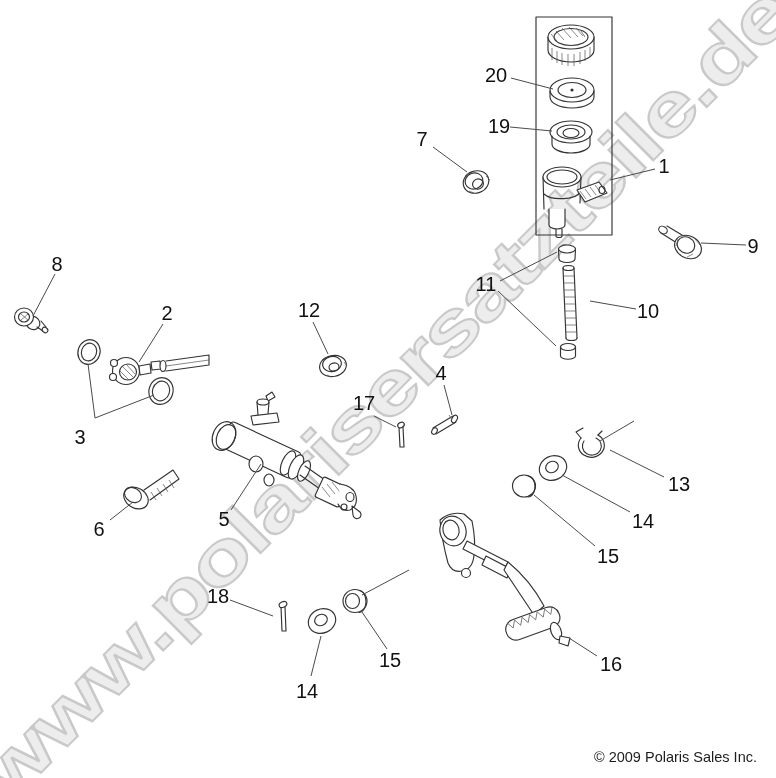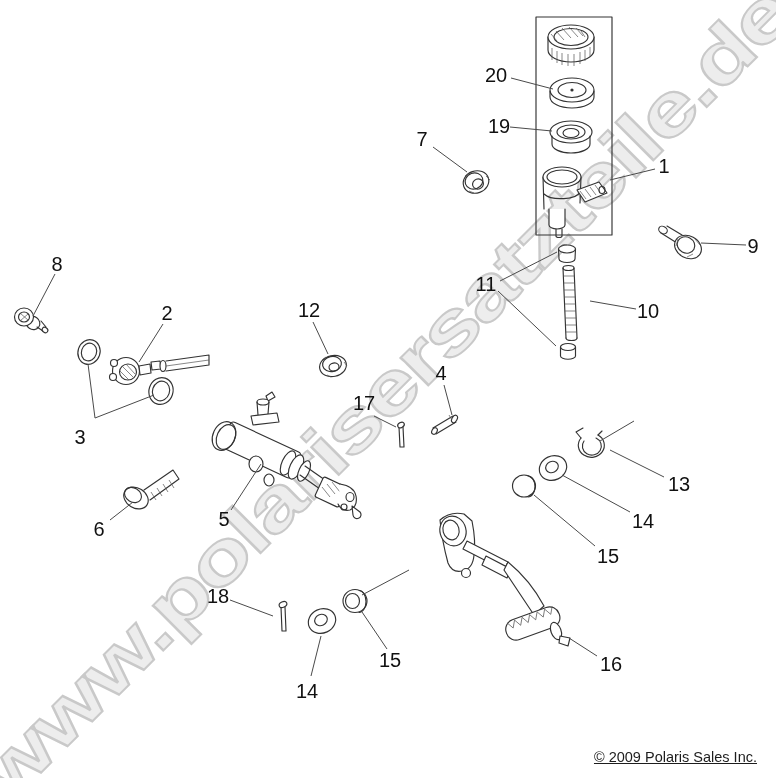--- a/index.html
+++ b/index.html
@@ -5,21 +5,21 @@
   html,body{margin:0;padding:0;background:#fff;}
   .canvas{position:relative;width:776px;height:778px;background:#ffffff;overflow:hidden;
           font-family:"Liberation Sans",sans-serif;}
   svg{position:absolute;left:0;top:0;}
   .art   {stroke:#333;fill:none;stroke-width:1.15;stroke-linecap:round;stroke-linejoin:round;}
   .artf  {stroke:#333;fill:#fff;stroke-width:1.15;stroke-linecap:round;stroke-linejoin:round;}
   .thin  {stroke:#555;fill:none;stroke-width:0.7;}
   .leader{stroke:#4a4a4a;fill:none;stroke-width:1;}
   .label {font:20px "Liberation Sans",sans-serif;fill:#111;}
   .wm    {font:bold 74px "Liberation Sans",sans-serif;fill:#ededed;stroke:#c9c9c9;stroke-width:2px;letter-spacing:-2px;}
-  .copyright{position:absolute;right:19px;bottom:13px;font-size:14.5px;color:#1d1d1d;text-decoration:underline;}
+  .copyright{position:absolute;right:19px;bottom:13px;font-size:14.5px;color:#1d1d1d;}
 </style>
 </head>
 <body>
 
 <div class="canvas">
   <svg width="776" height="778" viewBox="0 0 776 778">
 
     <g>
       <text class="wm" transform="translate(383,394) rotate(-45)" x="0" y="26" text-anchor="middle" textLength="1115" lengthAdjust="spacingAndGlyphs">www.polarisersatzteile.de</text>
     </g>

